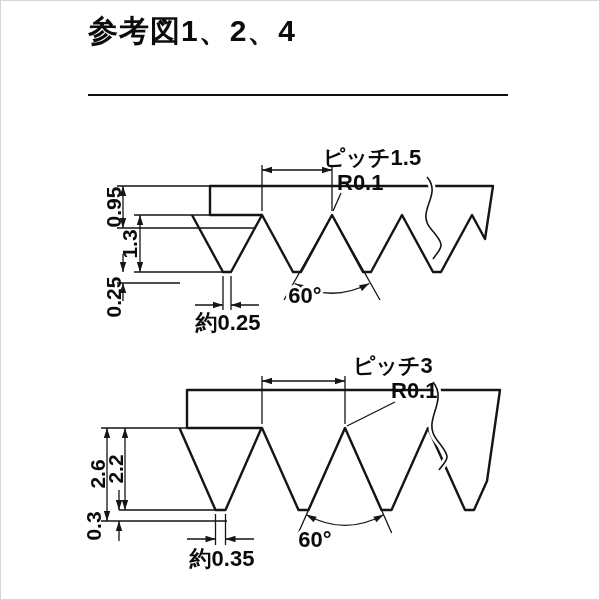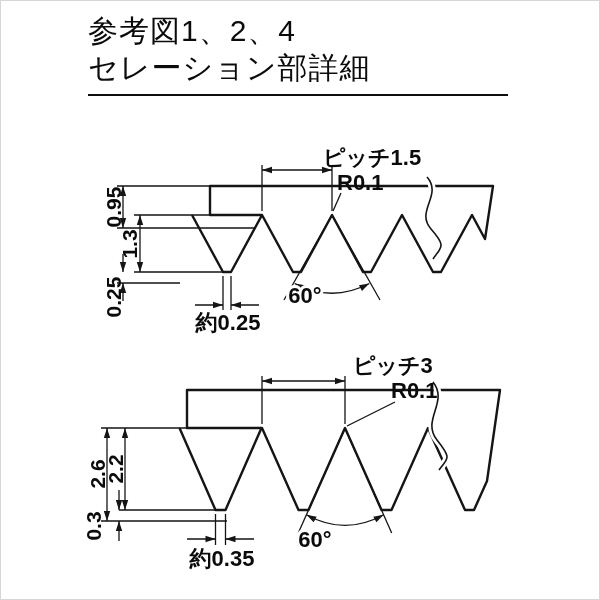--- a/index.html
+++ b/index.html
@@ -4,21 +4,21 @@
 <style>
   html,body{margin:0;padding:0;}
   body{
     width:600px;height:600px;position:relative;background:#ffffff;
     font-family:"Liberation Sans","DejaVu Sans",sans-serif;color:#111;
     overflow:hidden;
   }
   .frame{position:absolute;inset:0;border:1px solid #d6d6d6;pointer-events:none;}
   .title{
     position:absolute;left:88px;top:12px;
-    font-size:30px;font-weight:normal;line-height:37px;letter-spacing:1px;
+    font-size:30px;font-weight:bold;line-height:37px;letter-spacing:1px;
     color:#0b0b0b;white-space:nowrap;
   }
   .title-rule{
     position:absolute;left:88px;top:94px;width:420px;height:0;
     border-top:2.5px solid #0e0e0e;
   }
   svg{position:absolute;overflow:visible;}
   .profile{stroke:#151515;stroke-width:2.4;stroke-linejoin:round;fill:none;}
   .thin{stroke:#151515;stroke-width:1.3;fill:none;}
   .wave-halo{stroke:#ffffff;stroke-width:7;fill:none;}
@@ -29,21 +29,20 @@
   .dim{font-size:21px;}
   .halo{stroke:#ffffff;stroke-width:6;paint-order:stroke;}
 </style>
 </head>
 <body>
 
 <div class="frame"></div>
 
 <div class="title">
   <div>参考図1、2、4</div>
-  <div>セレーション部詳細</div>
 </div>
 <div class="title-rule"></div>
 
 <svg style="left:75px;top:135px" width="520" height="212" viewBox="0 0 520 212">
 
   <path class="profile" d="M135,51 H418 L410,104 L397,80 L366,137 H358 L327,80 L296,137 H288 L257,80 L226,137 H218 L187,80 H135 Z" fill="#f0e9b2"></path>
 
   <g>
     <path class="wave-halo" d="M352,42 C368,60 340,76 356,94 S366,112 358,124"></path>
     <path class="wave" d="M352,42 C368,60 340,76 356,94 S366,112 358,124"></path>

